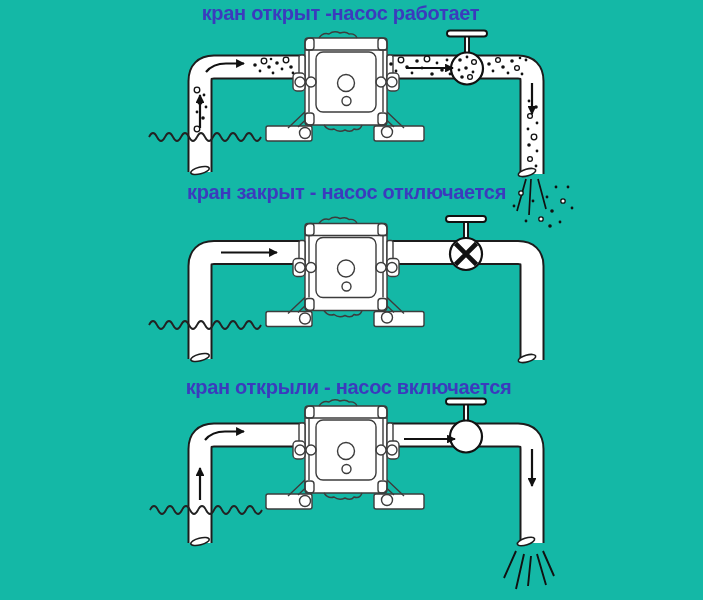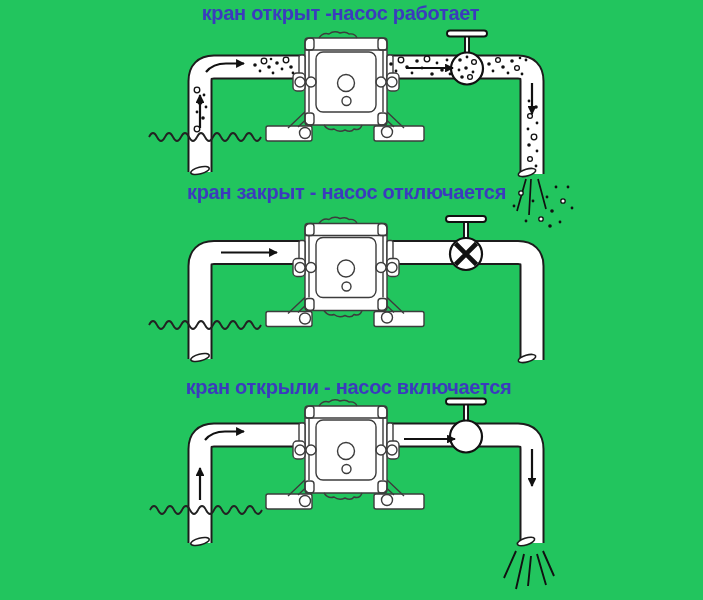--- a/index.html
+++ b/index.html
@@ -1,16 +1,16 @@
 <!DOCTYPE html>
 <html><head>
 <meta charset="utf-8">
 <style>
   html,body{margin:0;padding:0;background:#fff;}
-  #stage{position:relative;width:703px;height:600px;background:#22c55e;overflow:hidden;
+  #stage{position:relative;width:703px;height:600px;background:#14b8a6;overflow:hidden;
          font-family:"Liberation Sans",sans-serif;}
   .title{position:absolute;width:703px;text-align:center;font-weight:bold;font-size:20px;
          letter-spacing:-0.3px;color:#3b3bbd;white-space:nowrap;}
   #t1{top:2px;left:-11px;}
   #t2{top:181px;left:-5px;}
   #t3{top:376px;left:-3px;}
   svg{position:absolute;top:0;left:0;}
 </style>
 </head>
 <body>

